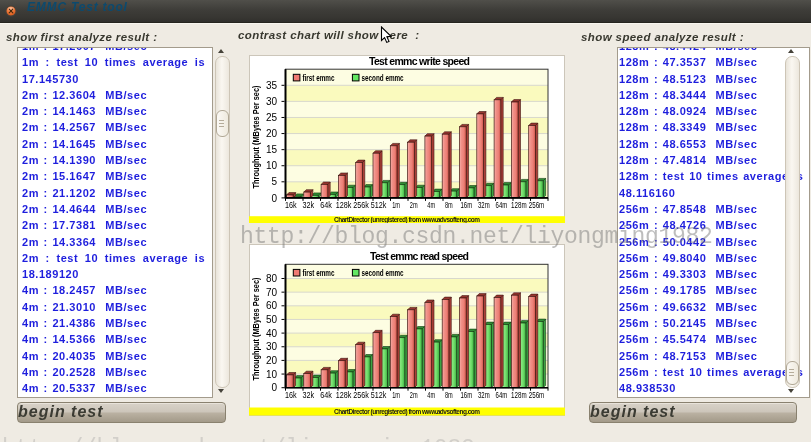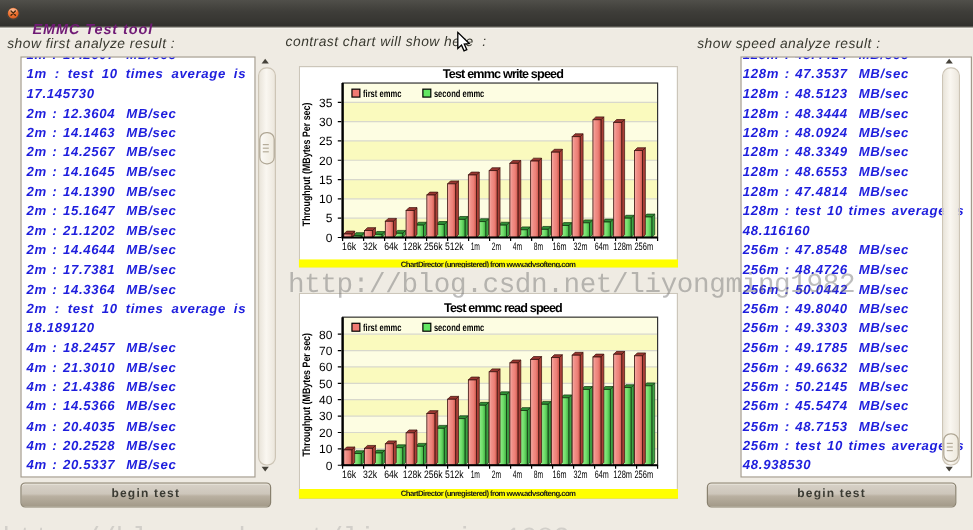--- a/index.html
+++ b/index.html
@@ -1,35 +1,35 @@
 <!DOCTYPE html>
 <html><head><meta charset="utf-8">
 <style>
 html,body{margin:0;padding:0;width:811px;height:442px;overflow:hidden;background:#efebe3;
 font-family:"Liberation Sans",sans-serif;position:relative}
 .abs{position:absolute}
 .titlebar{left:0;top:0;width:811px;height:22px;
 background:linear-gradient(#504f4a,#3e3d39 45%,#373632 80%,#302f2c);border-bottom:1px solid #26251f}
 .strip{left:0;top:23px;width:811px;height:1px;background:#f8f5ef}
-.wtitle{left:27px;top:17px;font-size:12px;font-style:italic;font-weight:bold;color:#701a75;letter-spacing:0.8px}
-.lbl{font-size:11.5px;font-style:italic;font-weight:normal;color:#38382f;letter-spacing:0.4px}
+.wtitle{left:27px;top:0;font-size:12px;font-style:italic;font-weight:bold;color:#0c4a6e;letter-spacing:0.8px}
+.lbl{font-size:11.5px;font-style:italic;font-weight:bold;color:#38382f;letter-spacing:0.4px}
 .ta{background:#fff;border:1px solid #a39b8c;overflow:hidden}
-.blue{position:absolute;left:4px;top:-10px;font-size:11px;font-style:italic;font-weight:bold;
+.blue{position:absolute;left:4px;top:-10px;font-size:11px;font-weight:bold;
 color:#1e1edd;line-height:16.3px;letter-spacing:0.55px;word-spacing:1px;white-space:pre}
 .sbtrack{width:13px;border:1px solid #cdc5b6;border-radius:7px;
 background:linear-gradient(90deg,#e9e4da,#faf7f1 45%,#ece7dd)}
 .sbthumb{position:absolute;left:0.5px;width:11px;border:1px solid #b0a795;border-radius:6px;
 background:linear-gradient(90deg,#fbf9f5,#efeade)}
 .grip{position:absolute;left:2.5px;width:5px;height:1px;background:#b5ac9a}
 .arrup{position:absolute;width:0;height:0;border-left:3.5px solid transparent;border-right:3.5px solid transparent;border-bottom:4.5px solid #45423a}
 .arrdn{position:absolute;width:0;height:0;border-left:3.5px solid transparent;border-right:3.5px solid transparent;border-top:4.5px solid #45423a}
 .btn{height:19px;border:1px solid #89816f;border-radius:4px;
 background:linear-gradient(#d8d2c8,#cdc6bb 45%,#b9b0a1 55%,#a39a89);
 box-shadow:inset 0 1px 0 #e8e3da;
-font-size:10px;font-weight:bold;color:#3b3b33;text-align:center;line-height:18px;letter-spacing:1px}
+font-size:16px;font-style:italic;font-weight:bold;color:#3b3b33;text-align:left;line-height:18px;letter-spacing:1px}
 .ws{word-spacing:3px}
 .wm{font-family:"Liberation Mono",monospace;color:rgba(118,118,118,0.48);font-size:23px;letter-spacing:-0.3px;line-height:1;white-space:pre}
 </style></head>
 <body>
 <div class="abs titlebar"></div>
 <div class="abs strip"></div>
 <svg class="abs" style="left:4px;top:4px" width="14" height="14" viewBox="0 0 14 14">
 <defs>
       <radialGradient id="cb" cx="0.42" cy="0.3" r="0.85">
 <stop offset="0" stop-color="#fca06a"></stop>

